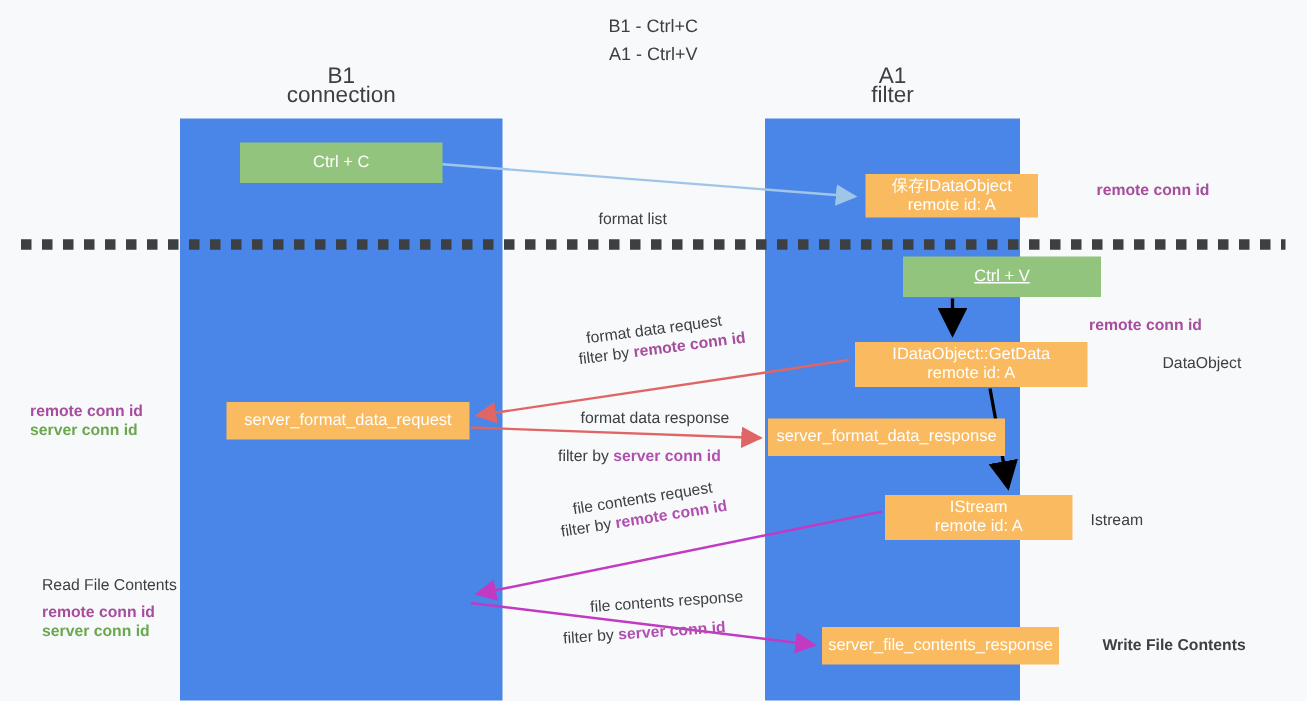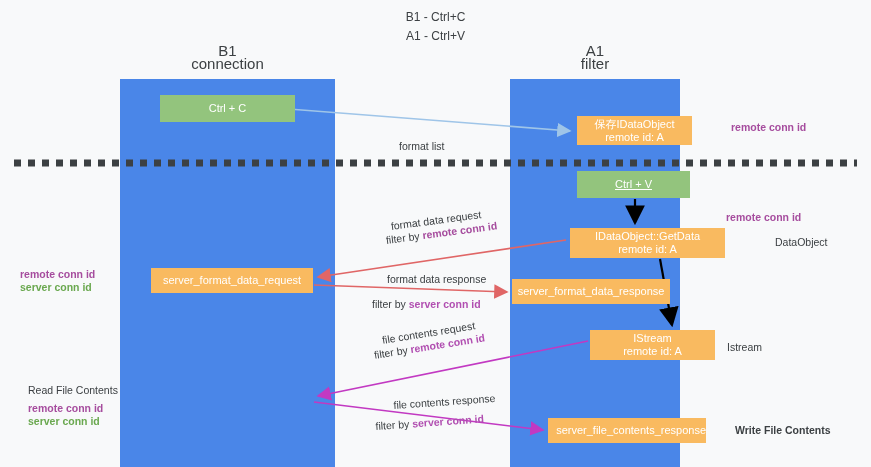--- a/index.html
+++ b/index.html
@@ -41,28 +41,28 @@
     align-items:center;justify-content:center;
     color:#ffffff;font-size:11px;line-height:13px;
     text-align:center;
   }
   .node.green{background:#93c47d;}
   .node.orange{background:#f9ba60;}
   .node .sub{display:block;}
 
   #n-ctrlc{left:160px;top:95px;width:135px;height:27px;text-align:center;}
   #n-save{left:577px;top:116px;width:115px;height:29px;}
-  #n-ctrlv{left:577px;top:171px;width:113px;height:27px;text-decoration:underline;}
+  #n-ctrlv{left:602px;top:171px;width:132px;height:27px;text-decoration:underline;}
   #n-getdata{left:570px;top:228px;width:155px;height:30px;}
   #n-istream{left:590px;top:330px;width:125px;height:30px;}
 
   #n-sfdreq{left:151px;top:268px;width:162px;height:25px;}
   #n-sfdres{left:512px;top:279px;width:158px;height:25px;}
   #n-sfcreq{left:151px;top:384px;width:162px;height:25px;}
-  #n-sfcres{left:548px;top:418px;width:158px;height:25px;align-items:flex-end;}
+  #n-sfcres{left:548px;top:418px;width:158px;height:25px;}
 
   
   .side{
     position:absolute;font-size:10.5px;line-height:13px;
     color:#3c4043;
   }
   .purple{color:#a64d9e;}
   .purple2{color:#b14fb1;}
   .green-t{color:#6aa84f;}
 

